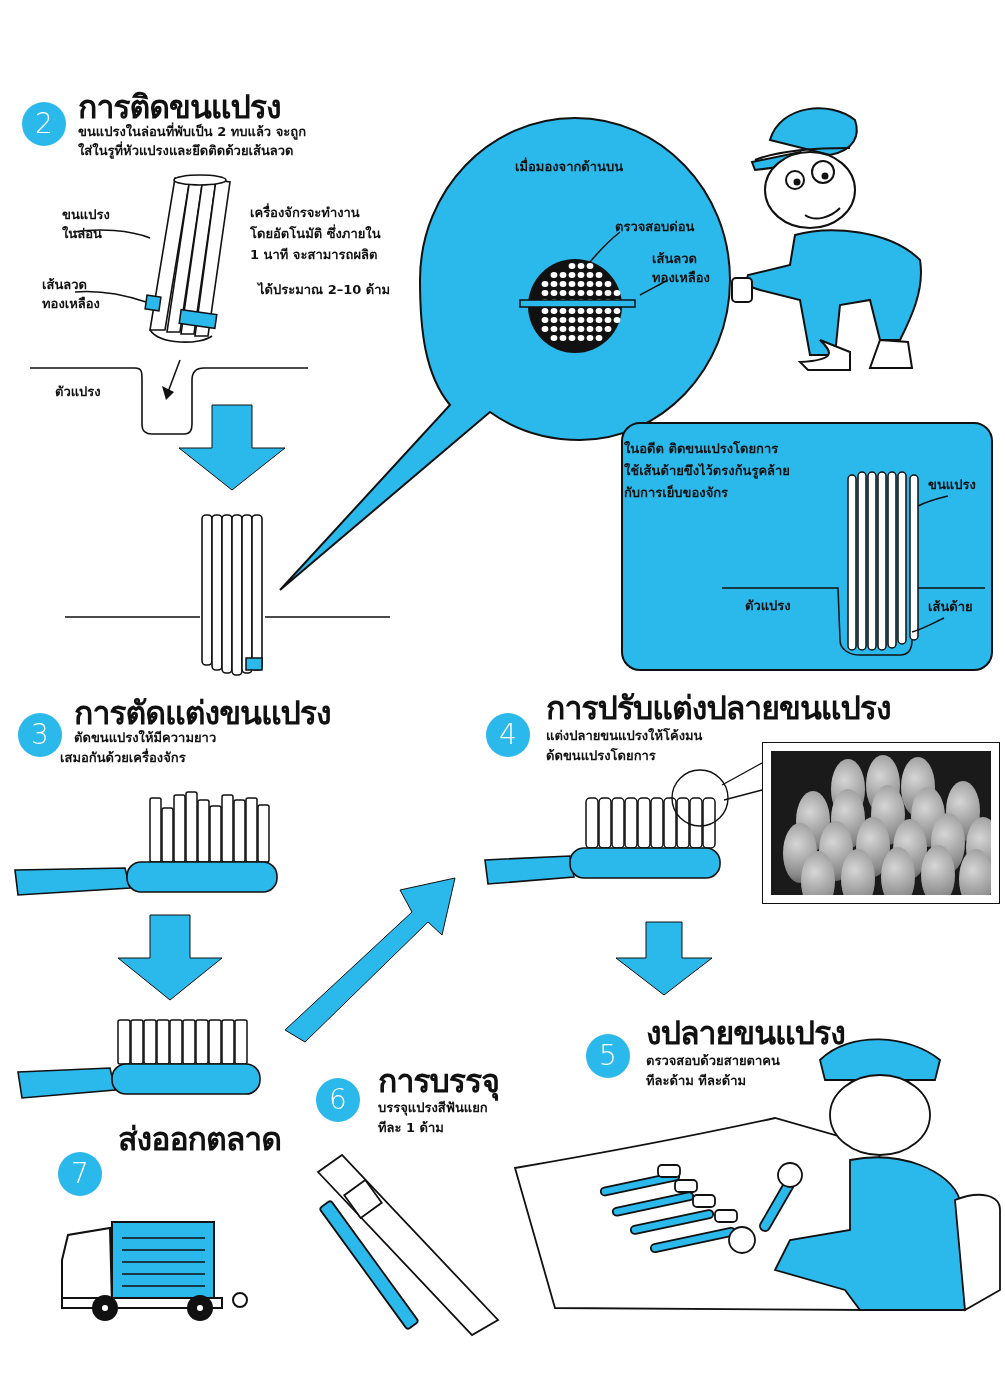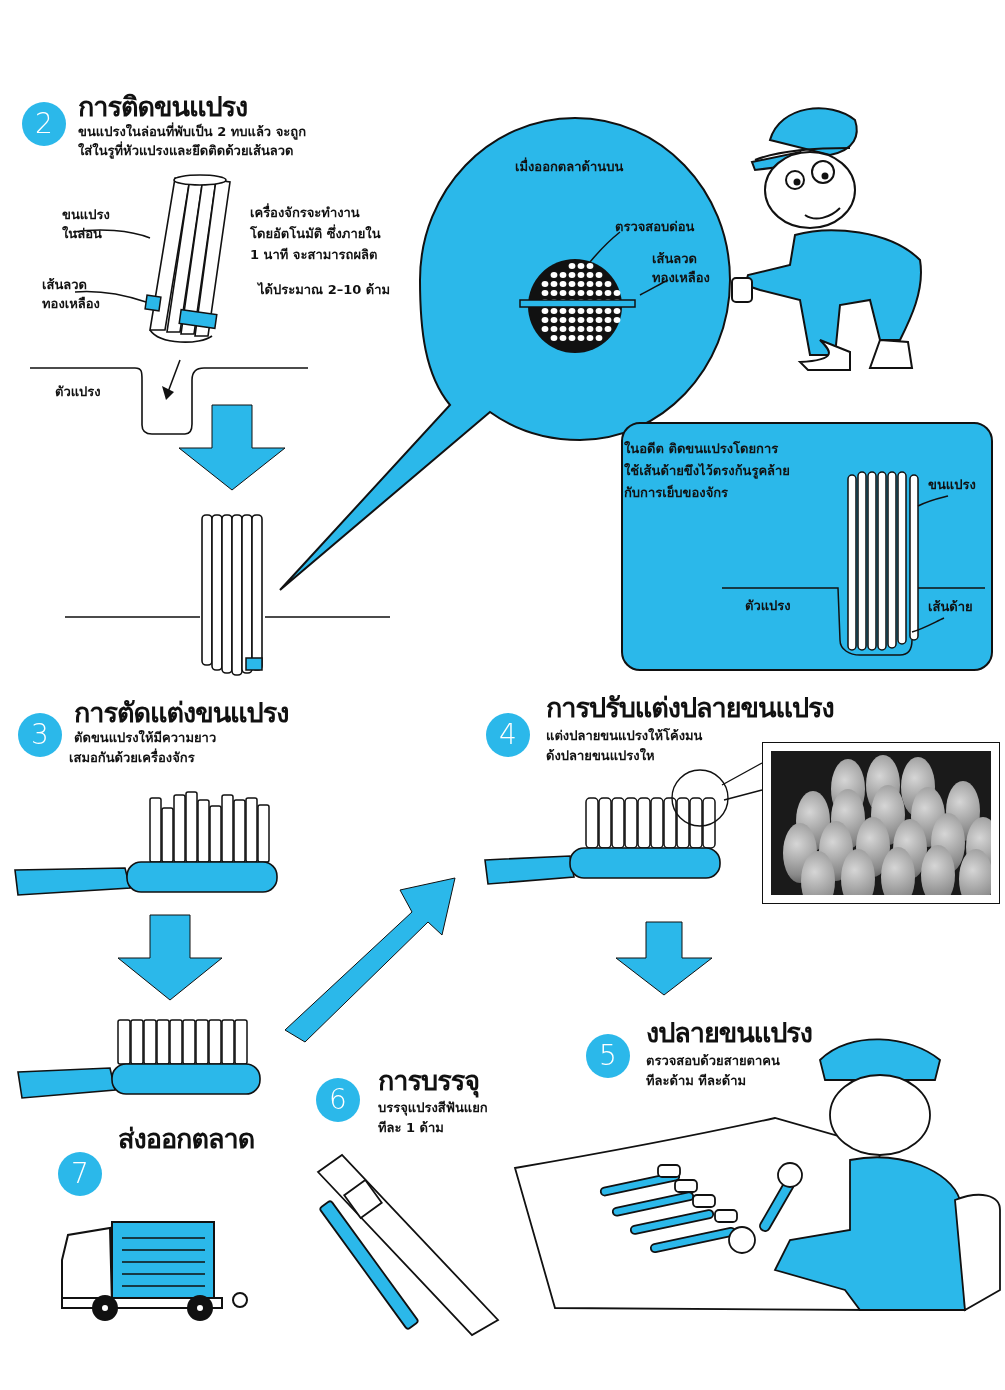--- a/index.html
+++ b/index.html
@@ -1,18 +1,18 @@
 <!DOCTYPE html>
 <html><head>
 <meta charset="utf-8">
 <style>
   html,body{margin:0;padding:0;background:#fff;}
   body{width:1005px;height:1390px;position:relative;overflow:hidden;font-family:"DejaVu Sans",sans-serif;color:#111;}
   .badge{position:absolute;width:44px;height:44px;border-radius:50%;background:#2bb8ea;color:#fff;font-family:"DejaVu Sans",sans-serif;font-size:28px;line-height:44px;text-align:center;font-weight:300;}
-  .title{position:absolute;font-family:"DejaVu Sans",sans-serif;font-weight:bold;font-size:27px;letter-spacing:-1px;line-height:30px;white-space:nowrap;}
+  .title{position:absolute;font-family:"DejaVu Sans",sans-serif;font-weight:bold;font-size:32px;letter-spacing:-1px;line-height:30px;white-space:nowrap;}
   .sub{position:absolute;font-family:"DejaVu Sans",sans-serif;font-weight:bold;font-size:13px;line-height:19px;white-space:nowrap;}
   .lbl{position:absolute;font-family:"DejaVu Sans",sans-serif;font-weight:bold;font-size:13px;line-height:19px;white-space:nowrap;}
   svg.layer{position:absolute;left:0;top:0;}
   .photo{position:absolute;left:762px;top:742px;width:236px;height:160px;border:1.5px solid #111;background:#fff;}
   .photo-inner{position:absolute;left:8px;top:8px;width:220px;height:144px;background:#1a1a1a;overflow:hidden;}
   .tip{position:absolute;border-radius:50%;background:radial-gradient(circle at 40% 35%,#d6d6d6,#8a8a8a 70%,#555);}
 </style>
 </head>
 <body>
 
@@ -287,41 +287,41 @@
 <div class="lbl" style="left:62px;top:224px;">ในล่อน</div>
 <div class="lbl" style="left:42px;top:275px;">เส้นลวด</div>
 <div class="lbl" style="left:42px;top:294px;">ทองเหลือง</div>
 <div class="lbl" style="left:55px;top:382px;">ตัวแปรง</div>
 
 <div class="lbl" style="left:250px;top:203px;">เครื่องจักรจะทำงาน</div>
 <div class="lbl" style="left:250px;top:224px;">โดยอัตโนมัติ ซึ่งภายใน</div>
 <div class="lbl" style="left:250px;top:245px;">1 นาที จะสามารถผลิต</div>
 <div class="lbl" style="left:258px;top:266px;margin-top:14px;">ได้ประมาณ  2–10  ด้าม</div>
 
-<div class="lbl" style="left:515px;top:157px;">เมื่งออกตลาด้านบน</div>
+<div class="lbl" style="left:515px;top:157px;">เมื่อมองจากด้านบน</div>
 <div class="lbl" style="left:615px;top:217px;">ตรวจสอบด่อน</div>
 <div class="lbl" style="left:652px;top:249px;">เส้นลวด</div>
 <div class="lbl" style="left:652px;top:268px;">ทองเหลือง</div>
 
 <div class="lbl" style="left:624px;top:439px;">ในอดีต  ติดขนแปรงโดยการ</div>
 <div class="lbl" style="left:624px;top:461px;">ใช้เส้นด้ายขึงไว้ตรงก้นรูคล้าย</div>
 <div class="lbl" style="left:624px;top:483px;">กับการเย็บของจักร</div>
 <div class="lbl" style="left:928px;top:475px;">ขนแปรง</div>
 <div class="lbl" style="left:745px;top:596px;">ตัวแปรง</div>
 <div class="lbl" style="left:928px;top:597px;">เส้นด้าย</div>
 
 <div class="badge" style="left:18px;top:713px;">3</div>
 <div class="title" style="left:74px;top:698px;">การตัดแต่งขนแปรง</div>
 <div class="sub" style="left:74px;top:728px;">ตัดขนแปรงให้มีความยาว</div>
-<div class="sub" style="left:69px;top:748px;">เสมอกันด้วยเครื่องจักร</div>
+<div class="sub" style="left:60px;top:748px;">เสมอกันด้วยเครื่องจักร</div>
 
 <div class="badge" style="left:486px;top:713px;">4</div>
 <div class="title" style="left:546px;top:693px;">การปรับแต่งปลายขนแปรง</div>
 <div class="sub" style="left:546px;top:726px;">แต่งปลายขนแปรงให้โค้งมน</div>
-<div class="sub" style="left:546px;top:746px;">ด้งปลายขนแปรงให</div>
+<div class="sub" style="left:546px;top:746px;">ด้ดขนแปรงโดยการ</div>
 
 <div class="badge" style="left:586px;top:1034px;">5</div>
 <div class="title" style="left:646px;top:1018px;">งปลายขนแปรง</div>
 <div class="sub" style="left:646px;top:1051px;">ตรวจสอบด้วยสายตาคน</div>
 <div class="sub" style="left:646px;top:1071px;">ทีละด้าม  ทีละด้าม</div>
 
 <div class="badge" style="left:316px;top:1078px;">6</div>
 <div class="title" style="left:378px;top:1066px;">การบรรจุ</div>
 <div class="sub" style="left:378px;top:1098px;">บรรจุแปรงสีฟันแยก</div>
 <div class="sub" style="left:378px;top:1118px;">ทีละ 1 ด้าม</div>

